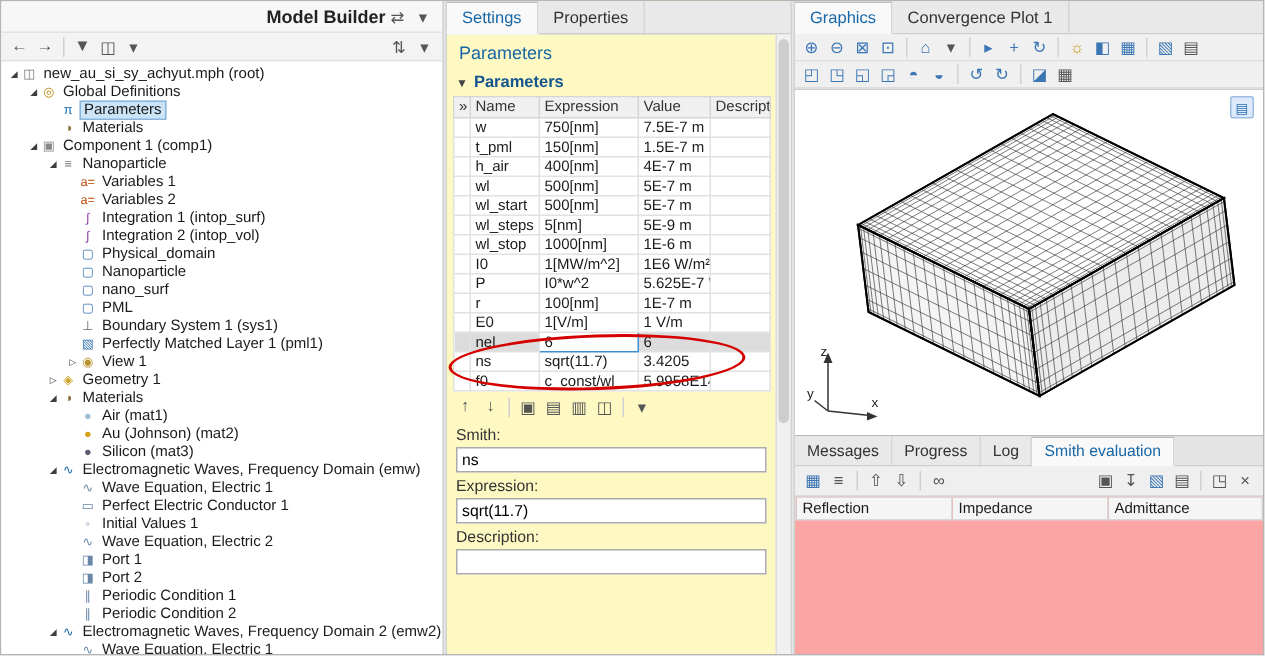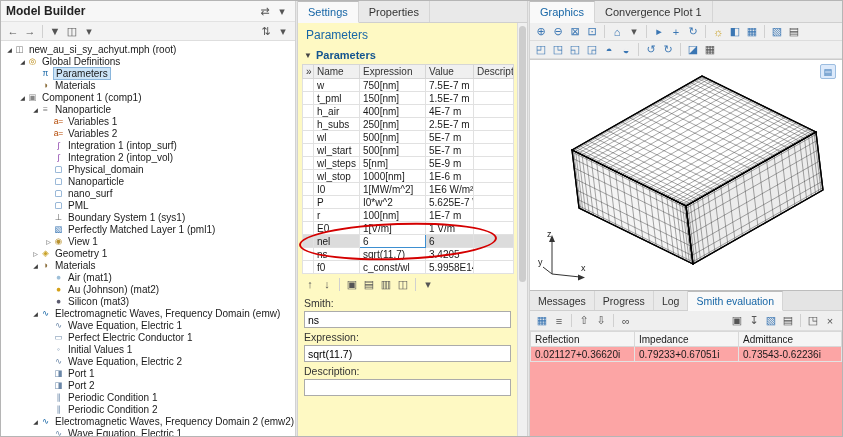--- a/index.html
+++ b/index.html
@@ -4,21 +4,21 @@
 <style>
   * { box-sizing: border-box; margin: 0; padding: 0; }
   html,body { width: 843px; height: 437px; overflow: hidden; }
   body { font-family: "Liberation Sans", sans-serif; font-size: 11px; background: #f0f0f0; color: #1a1a1a; }
   .app { position: relative; width: 843px; height: 437px; display: flex; border: 1px solid #b5b5b5; background: #f0f0f0; }
 
   .splitter { width: 3px; background: #e6e6e6; border-left: 1px solid #d2d2d2; border-right: 1px solid #d2d2d2; flex: none; }
 
   
   .panel-left { width: 294px; flex: none; display: flex; flex-direction: column; background: #fff; }
-  .mb-titlebar { height: 21px; flex: none; display: flex; align-items: center; justify-content: space-between; padding: 0 5px; background: #f7f7f7; border-bottom: 1px solid #e2e2e2; }
+  .mb-titlebar { height: 21px; flex: none; display: flex; align-items: center; justify-content: flex-end; padding: 0 5px; background: #f7f7f7; border-bottom: 1px solid #e2e2e2; }
   .mb-title { font-size: 12px; font-weight: bold; color: #222; }
   .mb-toolbar { height: 19px; flex: none; display: flex; align-items: center; justify-content: space-between; padding: 0 4px; background: #f3f3f3; border-bottom: 1px solid #dedede; }
   .iconrow { display: flex; align-items: center; gap: 1px; }
   .tbtn { min-width: 16px; height: 16px; display: inline-flex; align-items: center; justify-content: center; font-size: 11px; color: #555; cursor: default; padding: 0 1px; }
   .tsep { width: 1px; height: 13px; background: #d0d0d0; margin: 0 3px; }
   .tree { flex: 1; background: #fff; overflow: hidden; padding-top: 2px; font-size: 10px; }
   .tree-row { height: 12px; display: flex; align-items: center; white-space: nowrap; cursor: default; }
   .arrow { width: 9px; flex: none; font-size: 6px; color: #3d3d3d; text-align: center; }
   .node-icon { width: 11px; flex: none; font-size: 8.5px; text-align: center; margin-right: 2px; }
   .node-label { padding: 0 2px; line-height: 11px; }
@@ -311,27 +311,20 @@
                 <td>t_pml</td>
                 <td>150[nm]</td>
                 <td>1.5E-7 m</td>
                 <td></td>
               </tr>
               <tr>
                 <td></td>
                 <td>h_air</td>
                 <td>400[nm]</td>
                 <td>4E-7 m</td>
-                <td></td>
-              </tr>
-              <tr>
-                <td></td>
-                <td>h_subs</td>
-                <td>250[nm]</td>
-                <td>2.5E-7 m</td>
                 <td></td>
               </tr>
               <tr>
                 <td></td>
                 <td>wl</td>
                 <td>500[nm]</td>
                 <td>5E-7 m</td>
                 <td></td>
               </tr>
               <tr>
@@ -663,25 +656,20 @@
               <col>
             </colgroup>
           <thead id="eval-head">
               <tr>
                 <th>Reflection</th>
                 <th>Impedance</th>
                 <th>Admittance</th>
               </tr>
             </thead>
           <tbody id="eval-rows">
-              <tr>
-                <td>0.021127+0.36620i</td>
-                <td>0.79233+0.67051i</td>
-                <td>0.73543-0.62236i</td>
-              </tr>
             </tbody>
         </table>
       </div>
     </div>
   </div>
 
   <div class="annotation" style="border-color: rgb(212, 0, 0);"></div>
 </div>
 
 </body></html>

